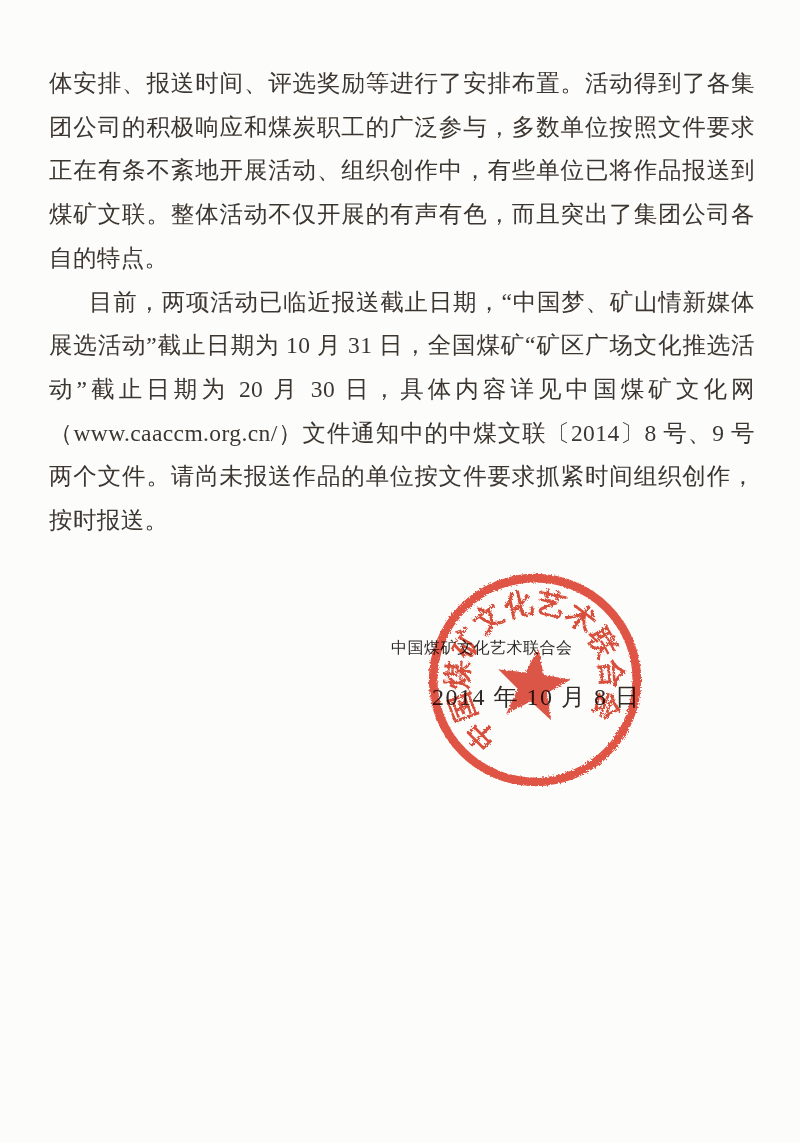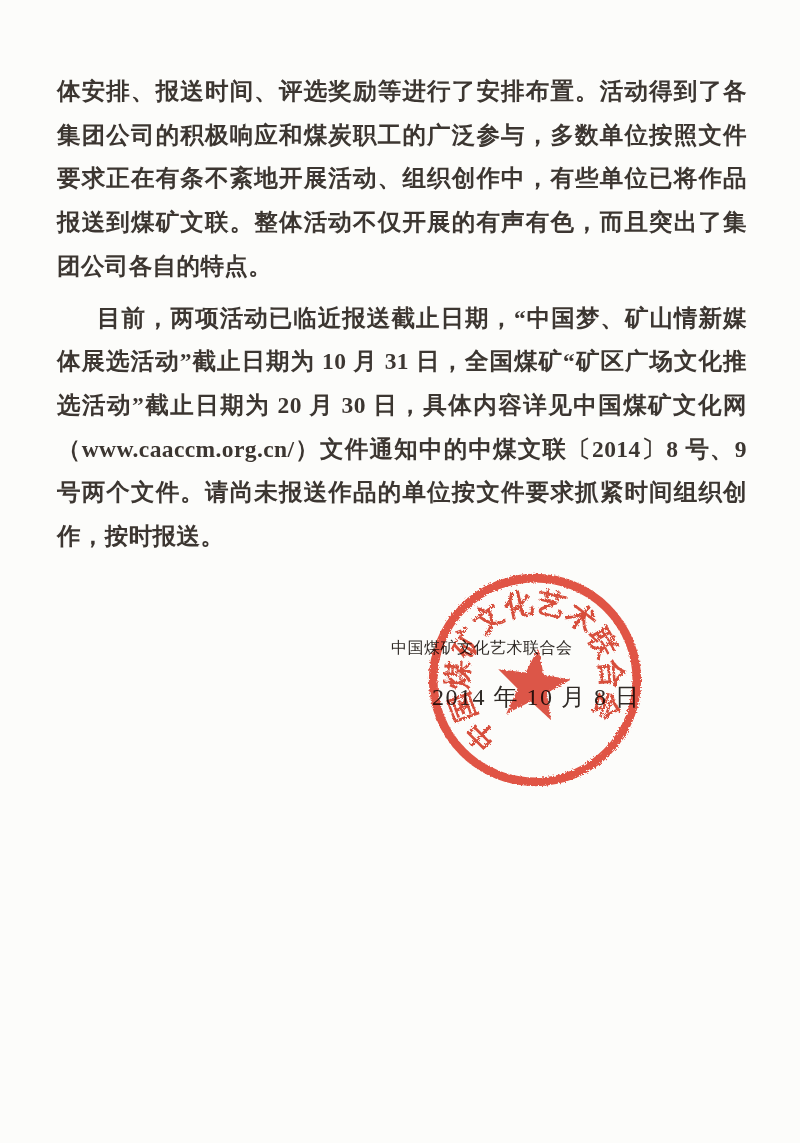--- a/index.html
+++ b/index.html
@@ -25,21 +25,21 @@
     position:absolute;
     left:49px;top:62px;
     width:706px;
     color:var(--ink);
     font-size:23.5px;
     line-height:43.7px;
     text-align:justify;
     text-justify:inter-character;
     letter-spacing:0.4px;
   }
-  .content p{margin:8px;padding:0;font-weight:bold;}
+  .content p{margin:0;padding:0;}
   .content p.indented{text-indent:40px;}
   .signature-org{
     position:absolute;
     left:391px;top:638px;
     color:#2f2a26;
     font-size:16px;
     letter-spacing:0.5px;
     white-space:nowrap;
   }
   .signature-date{

